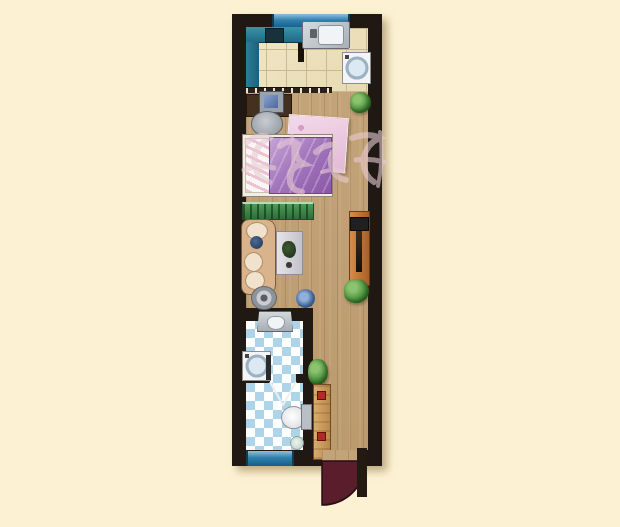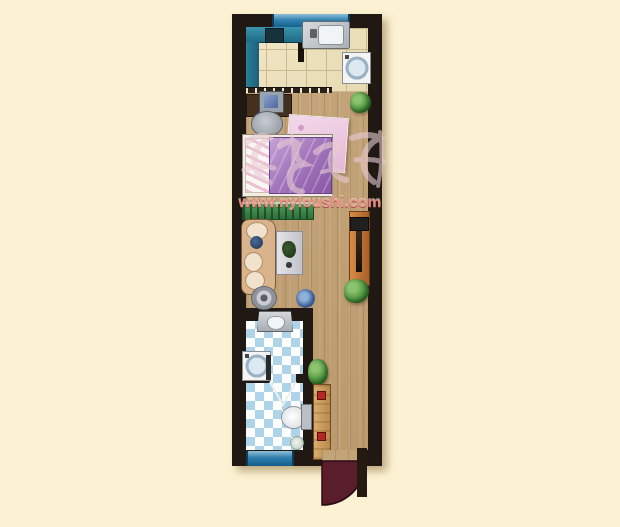--- a/index.html
+++ b/index.html
@@ -249,15 +249,14 @@
       <path d="M280,146 q10,-8 18,-2 q-6,14 6,20 q-16,2 -14,18 q1,8 12,10" stroke-width="6"></path>
       <path d="M292,136 q4,22 -2,48" stroke-width="4"></path>
       <path d="M316,152 q12,-10 22,-6 q-10,10 -6,22 q3,10 14,12" stroke-width="6"></path>
       <path d="M322,172 q12,-4 22,0" stroke-width="4"></path>
       <path d="M352,138 q16,-6 28,0 q-14,6 -16,20 q-2,16 10,24" stroke-width="6"></path>
       <path d="M356,160 q14,-2 28,2" stroke-width="5"></path>
       <path d="M380,132 q4,26 -2,54" stroke-width="4"></path>
     </g>
   </svg>
 
-  <div class="abs wm-url">www.nyloushi.com</div>
 
 </div>
 
 </body></html>

